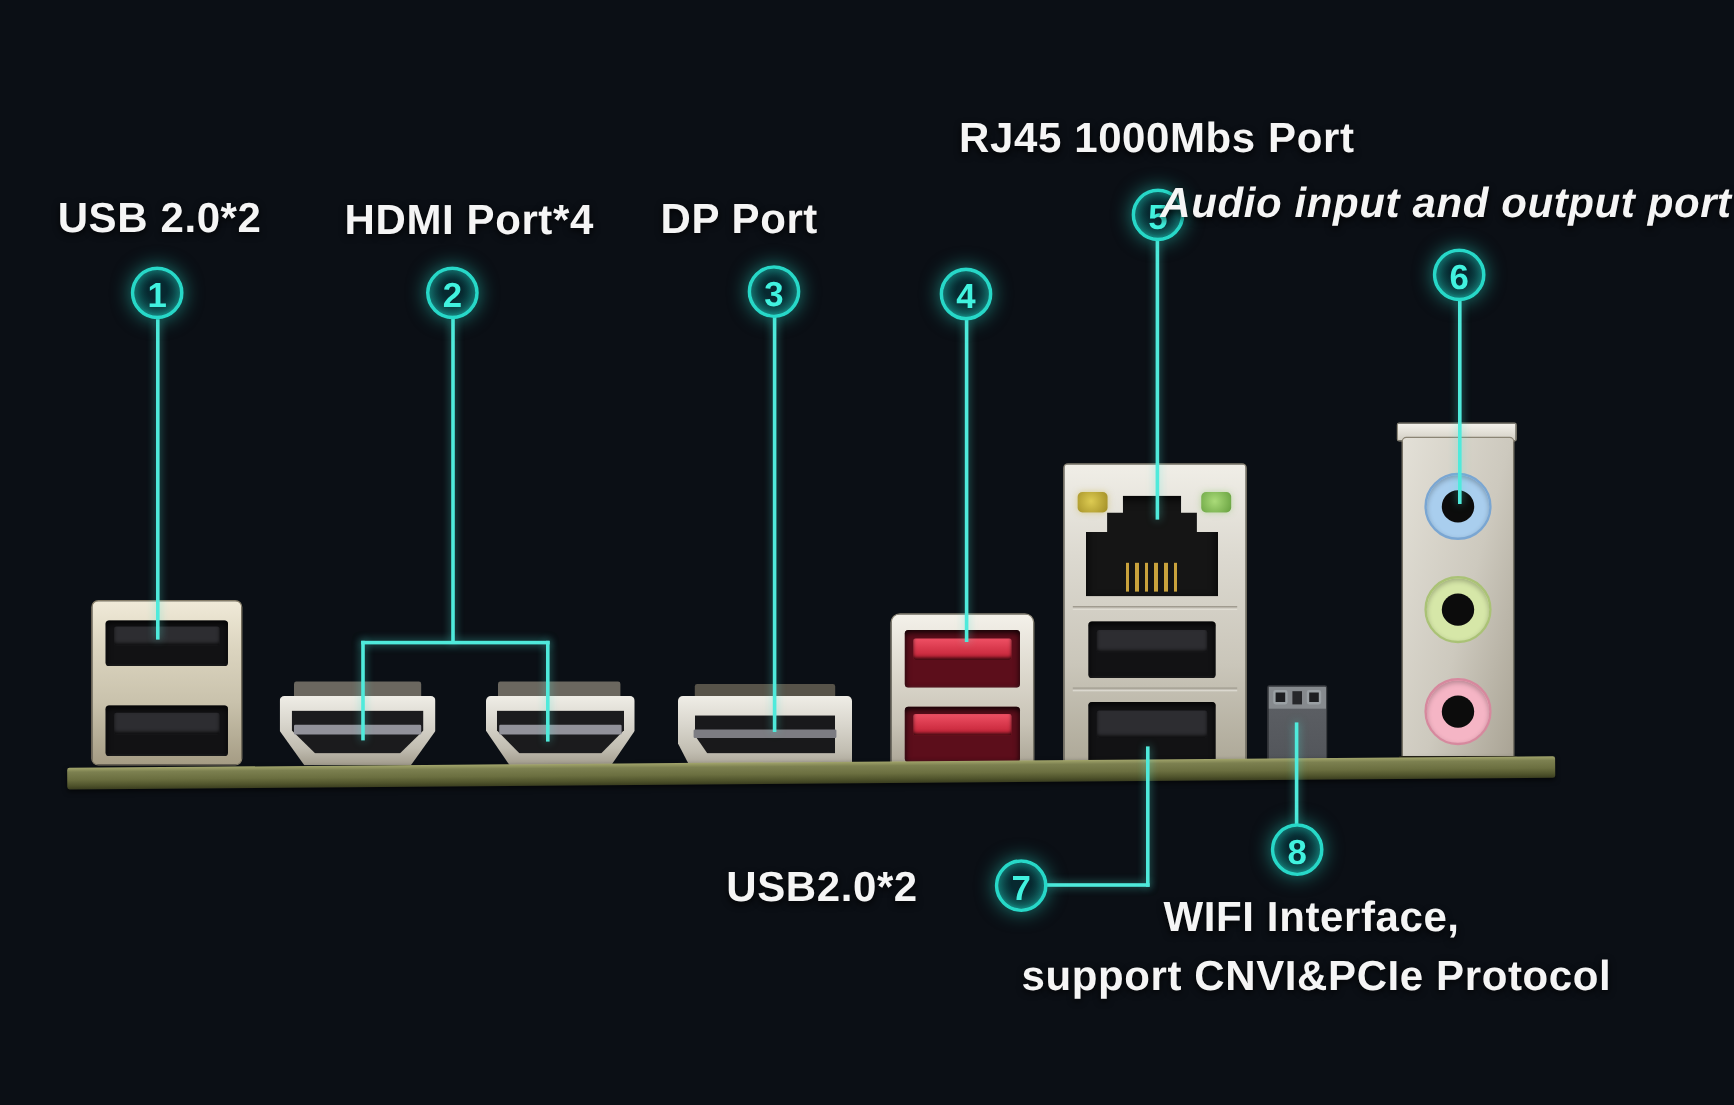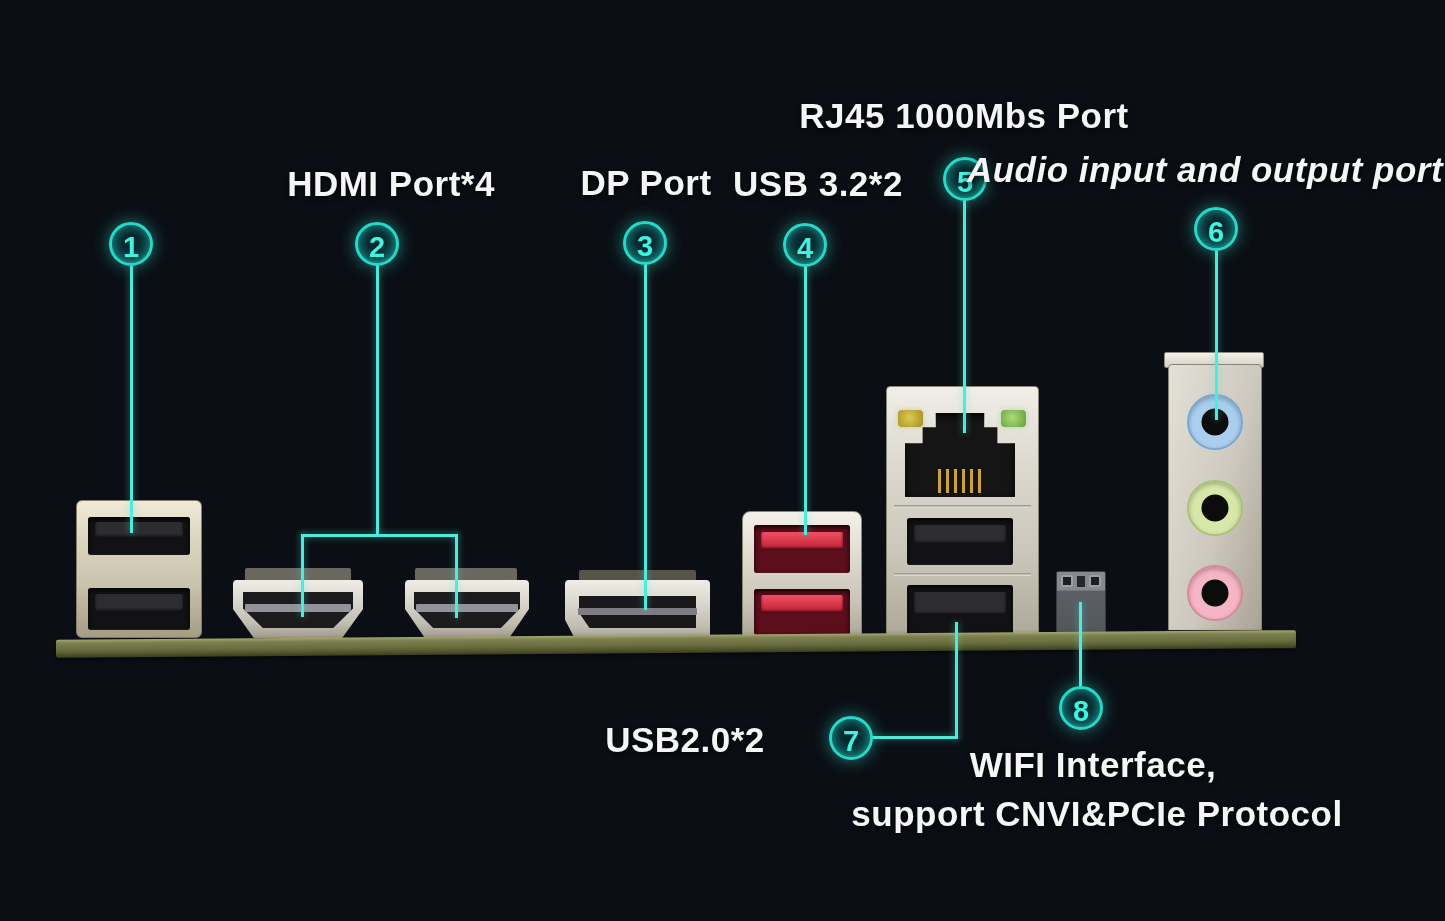--- a/index.html
+++ b/index.html
@@ -164,22 +164,22 @@
 
   <div class="cnum" style="left:109px;top:222px;">1</div>
   <div class="cnum" style="left:355px;top:222px;">2</div>
   <div class="cnum" style="left:623px;top:221px;">3</div>
   <div class="cnum" style="left:783px;top:223px;">4</div>
   <div class="cnum" style="left:943px;top:157px;">5</div>
   <div class="cnum" style="left:1194px;top:207px;">6</div>
   <div class="cnum" style="left:829px;top:716px;">7</div>
   <div class="cnum" style="left:1059px;top:686px;">8</div>
 
+  <div class="lbl" style="left:133px;top:182px;">USB 2.0*2</div>
   <div class="lbl" style="left:391px;top:184px;">HDMI Port*4</div>
-  <div class="lbl" style="left:646px;top:183px;">DP Port</div>
-  <div class="lbl" style="left:818px;top:184px;">USB 3.2*2</div>
+  <div class="lbl" style="left:616px;top:183px;">DP Port</div>
   <div class="lbl" style="left:964px;top:116px;">RJ45 1000Mbs Port</div>
   <div class="lbl" style="left:1205px;top:170px;font-style:italic;">Audio input and output port</div>
   <div class="lbl" style="left:685px;top:740px;">USB2.0*2</div>
   <div class="lbl" style="left:1097px;top:814px;">support CNVI&amp;PCIe Protocol</div>
   <div class="lbl" style="left:1093px;top:765px;">WIFI Interface,</div>
 
 </div>
 
 </body></html>

